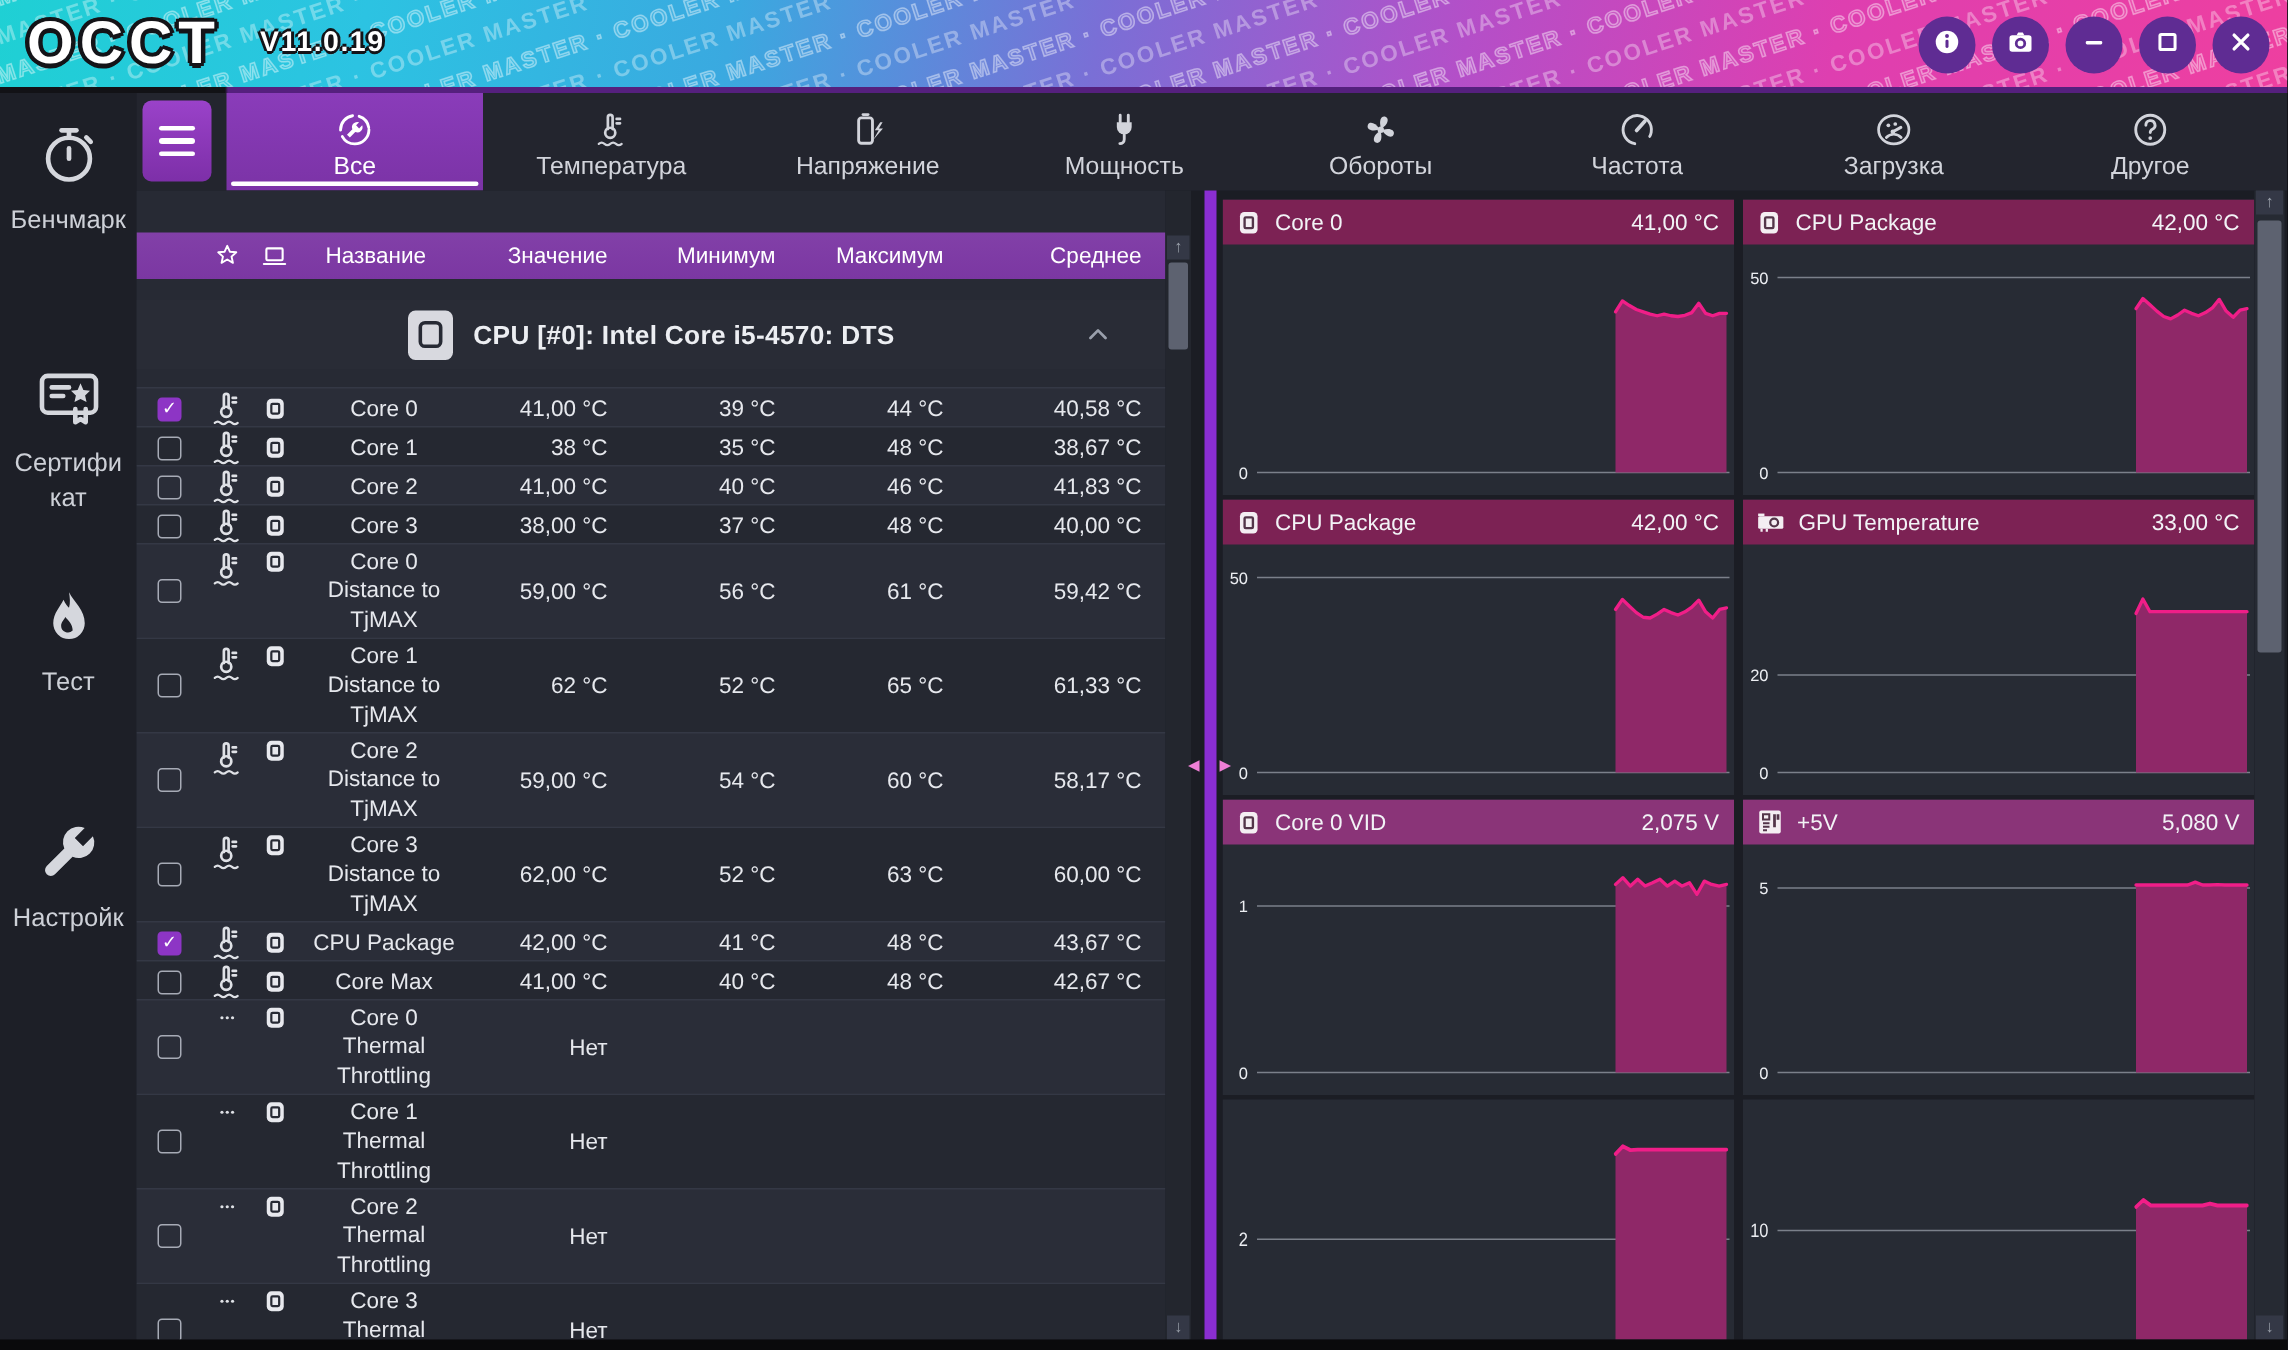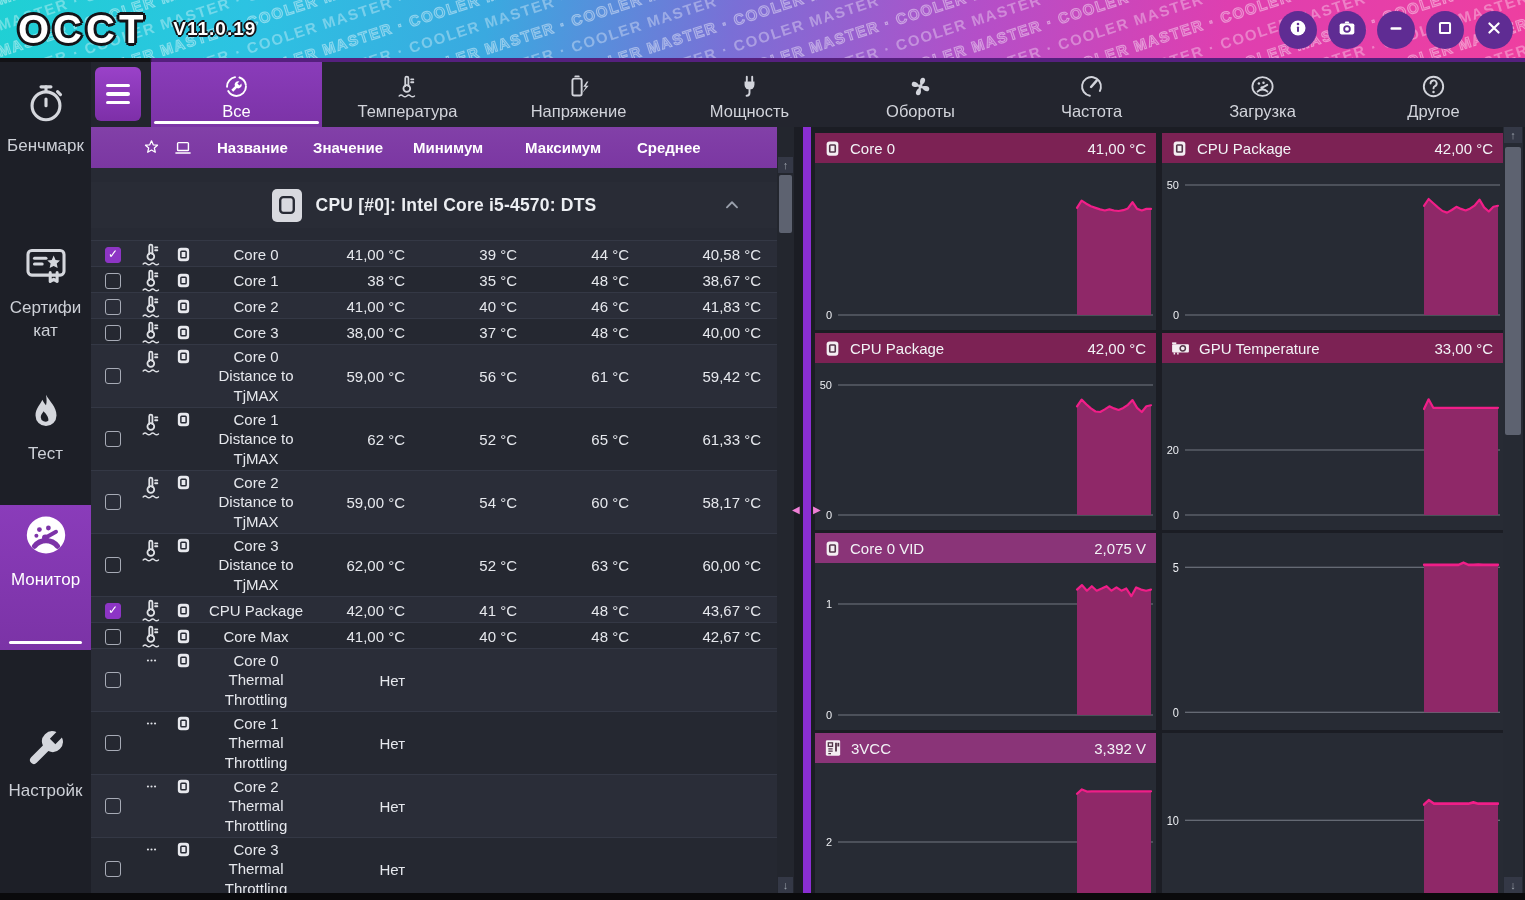--- a/index.html
+++ b/index.html
@@ -41,25 +41,25 @@
   .tab{position:relative;width:171px;display:flex;flex-direction:column;align-items:center;justify-content:flex-start;
     color:#d2d4db;cursor:pointer;}
   .tab .t-icon{margin-top:9px;height:30px;display:flex;align-items:center;color:#d2d4db;}
   .tab-label{font-size:16.5px;margin-top:1px;}
   .tab.selected{background:linear-gradient(180deg,#8a3cba 0%,#7b33a6 100%);color:#fff;}
   .tab.selected .t-icon{color:#fff;}
   .tab.selected::after{content:"";position:absolute;left:3px;right:3px;bottom:3px;height:3px;background:#fff;border-radius:2px;}
 
   
   .table{position:absolute;left:91px;top:127px;width:686px;height:766px;background:#272a34;overflow:hidden;}
-  .thead{height:41px;background:linear-gradient(180deg,#8240a8,#7b37a2);display:grid;
-    grid-template-columns:44px 32px 32px 114px 100px 112px 112px 132px;align-items:center;color:#fff;font-weight:bold;font-size:15px;}
+  .thead{height:31px;background:linear-gradient(180deg,#8240a8,#7b37a2);display:grid;
+    grid-template-columns:44px 32px 32px 114px 100px 112px 112px 132px;align-items:center;color:#fff;font-weight:normal;font-size:15px;margin-top:28px;}
   .thead .hicon{justify-self:center;display:flex;align-items:center;color:#fff;}
   .th-name{padding-left:18px;white-space:nowrap;overflow:hidden;}
-  .th-right{text-align:left;padding-right:8px;}
+  .th-right{text-align:right;padding-right:8px;}
   .tbody{padding-top:14px;}
   .sect-row{height:46px;display:flex;align-items:center;justify-content:center;gap:14px;background:#292c36;
     margin-bottom:12px;position:relative;cursor:pointer;}
   .chip-box{width:30px;height:33px;background:#d8d9df;border-radius:5px;display:flex;align-items:center;justify-content:center;}
   .sect-title{font-size:17.5px;font-weight:bold;color:#eceef2;letter-spacing:0.2px;}
   .sect-chevron{position:absolute;right:34px;color:#9aa0ac;display:flex;}
   .trow{display:grid;grid-template-columns:44px 32px 32px 114px 100px 112px 112px 132px;align-items:center;
     border-top:1px solid #343845;color:#e6e8ed;font-size:15px;cursor:default;}
   .trow.h1{height:25px;}
   .trow.h3{height:62px;}
@@ -196,32 +196,20 @@
             <path d="M14.2 16.5 v4.6 l1.8-1.1 1.8 1.1 v-4.6"></path>
           </svg></span>
       <span class="side-label">Сертифи<br>кат</span>
     </div>
       <div class="side-item " style="margin-top:55px;height:85px">
       <span class="s-icon"><svg viewBox="0 0 24 24" width="42" height="42">
             <path d="M12 2.2 C 14 6 18 9 18 14 A 6 6 0 0 1 6 14 C 6 10 8.8 7.6 9.9 5 C 10.6 6.6 11.4 7.4 12 8.1 C 12.6 6.2 12.3 4.1 12 2.2 Z M 13.4 16.8 A 2.6 2.6 0 0 1 9 15 C 9 13.6 10 12.8 10.6 11.6 C 11.8 13 13.4 14.4 13.4 16.8 Z" fill="currentColor" fill-rule="evenodd" stroke="none"></path>
           </svg></span>
       <span class="side-label">Тест</span>
     </div>
-      <div class="side-item selected" style="margin-top:35px;height:145px">
-      <span class="s-icon"><svg viewBox="0 0 24 24" width="48" height="48">
-            <ellipse cx="12" cy="12" rx="9.6" ry="9.2" fill="#fff"></ellipse>
-            <circle cx="8.7" cy="9.3" r="1.2" fill="#7d33a8"></circle>
-            <circle cx="13.2" cy="8.5" r="1.2" fill="#7d33a8"></circle>
-            <circle cx="7.2" cy="12.4" r="1" fill="#7d33a8"></circle>
-            <path d="M11.7 13.4 L17 10.4" stroke="#7d33a8" stroke-width="2" stroke-linecap="round"></path>
-            <circle cx="11.7" cy="13.4" r="1.7" fill="#7d33a8"></circle>
-            <path d="M6.3 17.6 a7.3 7.3 0 0 1 11.4 0" stroke="#7d33a8" stroke-width="2.6" fill="none" stroke-linecap="round"></path>
-          </svg></span>
-      <span class="side-label">Монитор</span>
-    </div>
       <div class="side-item " style="margin-top:70px;height:78px">
       <span class="s-icon"><svg viewBox="0 0 24 24" width="44" height="44">
             <path d="M20.7 6.3a5.6 5.6 0 0 1-7.4 7.4l-6.4 6.4a2.1 2.1 0 0 1-3-3l6.4-6.4a5.6 5.6 0 0 1 7.4-7.4l-3.6 3.6 3 3 3.6-3.6z" fill="currentColor"></path>
           </svg></span>
       <span class="side-label">Настройк</span>
     </div>
     </div>
 
   <div class="tabbar">
     <div class="hamburger">
@@ -771,43 +759,43 @@
       <svg class="chart-svg" viewBox="0 0 341 167" preserveAspectRatio="none">
         <line class="gl" x1="23" y1="41.0" x2="338" y2="41.0"></line>
           <text class="gt" x="17" y="45.0">1</text>
           <line class="gl" x1="23" y1="152.0" x2="338" y2="152.0"></line>
           <text class="gt" x="17" y="156.0">0</text>
         <path class="area" d="M262.0,152 L 262.0,26.6 L 266.9,22.1 L 271.9,27.7 L 276.8,23.2 L 281.7,27.7 L 286.7,25.5 L 291.6,23.2 L 296.5,27.7 L 301.5,24.4 L 306.4,27.7 L 311.3,25.5 L 316.3,33.2 L 321.2,24.4 L 326.1,26.6 L 331.1,27.7 L 336.0,26.6 L 336.0,152 Z" fill="#8f2868"></path>
         <polyline class="trace" points="262.0,26.6 266.9,22.1 271.9,27.7 276.8,23.2 281.7,27.7 286.7,25.5 291.6,23.2 296.5,27.7 301.5,24.4 306.4,27.7 311.3,25.5 316.3,33.2 321.2,24.4 326.1,26.6 331.1,27.7 336.0,26.6" stroke="#f01e88"></polyline>
       </svg>
     </div>
       <div class="chart-cell">
+      <div class="chart-head" style="background:#8a3478">
+        <span class="ch-icon">
+            <svg viewBox="0 0 24 24" width="20" height="20">
+              <rect x="3.4" y="2.8" width="17.2" height="18.4" rx="1.6" fill="#f4eef2"></rect>
+              <rect x="6.4" y="5.8" width="5" height="4.2" fill="none" stroke="rgba(42,6,30,0.8)" stroke-width="1.6"></rect>
+              <path d="M6.4 13 h5.2 M6.4 15.8 h5.2 M6.4 18.6 h3.2" stroke="rgba(42,6,30,0.8)" stroke-width="1.5"></path>
+              <path d="M15.6 5.8 v10.4" stroke="rgba(42,6,30,0.8)" stroke-width="2.2"></path>
+              <path d="M18.4 5.8 v4.4" stroke="rgba(42,6,30,0.8)" stroke-width="2.2"></path>
+            </svg>
+          </span>
+        <span class="ch-label">+5V</span>
+        <span class="ch-value">5,080 V</span>
+      </div>
       <svg class="chart-svg" viewBox="0 0 341 167" preserveAspectRatio="none">
         <line class="gl" x1="23" y1="29.0" x2="338" y2="29.0"></line>
           <text class="gt" x="17" y="33.0">5</text>
           <line class="gl" x1="23" y1="152.0" x2="338" y2="152.0"></line>
           <text class="gt" x="17" y="156.0">0</text>
         <path class="area" d="M262.0,152 L 262.0,27.0 L 266.9,27.0 L 271.9,27.0 L 276.8,27.0 L 281.7,27.0 L 286.7,27.0 L 291.6,27.0 L 296.5,27.0 L 301.5,25.1 L 306.4,27.0 L 311.3,27.0 L 316.3,26.8 L 321.2,27.0 L 326.1,27.0 L 331.1,27.0 L 336.0,27.0 L 336.0,152 Z" fill="#8f2868"></path>
         <polyline class="trace" points="262.0,27.0 266.9,27.0 271.9,27.0 276.8,27.0 281.7,27.0 286.7,27.0 291.6,27.0 296.5,27.0 301.5,25.1 306.4,27.0 311.3,27.0 316.3,26.8 321.2,27.0 326.1,27.0 331.1,27.0 336.0,27.0" stroke="#f01e88"></polyline>
       </svg>
     </div>
       <div class="chart-cell">
-      <div class="chart-head" style="background:#8a3478">
-        <span class="ch-icon">
-            <svg viewBox="0 0 24 24" width="20" height="20">
-              <rect x="3.4" y="2.8" width="17.2" height="18.4" rx="1.6" fill="#f4eef2"></rect>
-              <rect x="6.4" y="5.8" width="5" height="4.2" fill="none" stroke="rgba(42,6,30,0.8)" stroke-width="1.6"></rect>
-              <path d="M6.4 13 h5.2 M6.4 15.8 h5.2 M6.4 18.6 h3.2" stroke="rgba(42,6,30,0.8)" stroke-width="1.5"></path>
-              <path d="M15.6 5.8 v10.4" stroke="rgba(42,6,30,0.8)" stroke-width="2.2"></path>
-              <path d="M18.4 5.8 v4.4" stroke="rgba(42,6,30,0.8)" stroke-width="2.2"></path>
-            </svg>
-          </span>
-        <span class="ch-label">3VCC</span>
-        <span class="ch-value">3,392 V</span>
-      </div>
       <svg class="chart-svg" viewBox="0 0 341 167" preserveAspectRatio="none">
         <line class="gl" x1="23" y1="79.0" x2="338" y2="79.0"></line>
           <text class="gt" x="17" y="83.0">2</text>
         <path class="area" d="M262.0,152 L 262.0,30.8 L 266.9,26.4 L 271.9,28.6 L 276.8,28.3 L 281.7,28.3 L 286.7,28.3 L 291.6,28.3 L 296.5,28.3 L 301.5,28.3 L 306.4,28.3 L 311.3,28.3 L 316.3,28.3 L 321.2,28.3 L 326.1,28.3 L 331.1,28.3 L 336.0,28.3 L 336.0,152 Z" fill="#8f2868"></path>
         <polyline class="trace" points="262.0,30.8 266.9,26.4 271.9,28.6 276.8,28.3 281.7,28.3 286.7,28.3 291.6,28.3 296.5,28.3 301.5,28.3 306.4,28.3 311.3,28.3 316.3,28.3 321.2,28.3 326.1,28.3 331.1,28.3 336.0,28.3" stroke="#f01e88"></polyline>
       </svg>
     </div>
       <div class="chart-cell">
       <svg class="chart-svg" viewBox="0 0 341 167" preserveAspectRatio="none">
         <line class="gl" x1="23" y1="74.0" x2="338" y2="74.0"></line>

